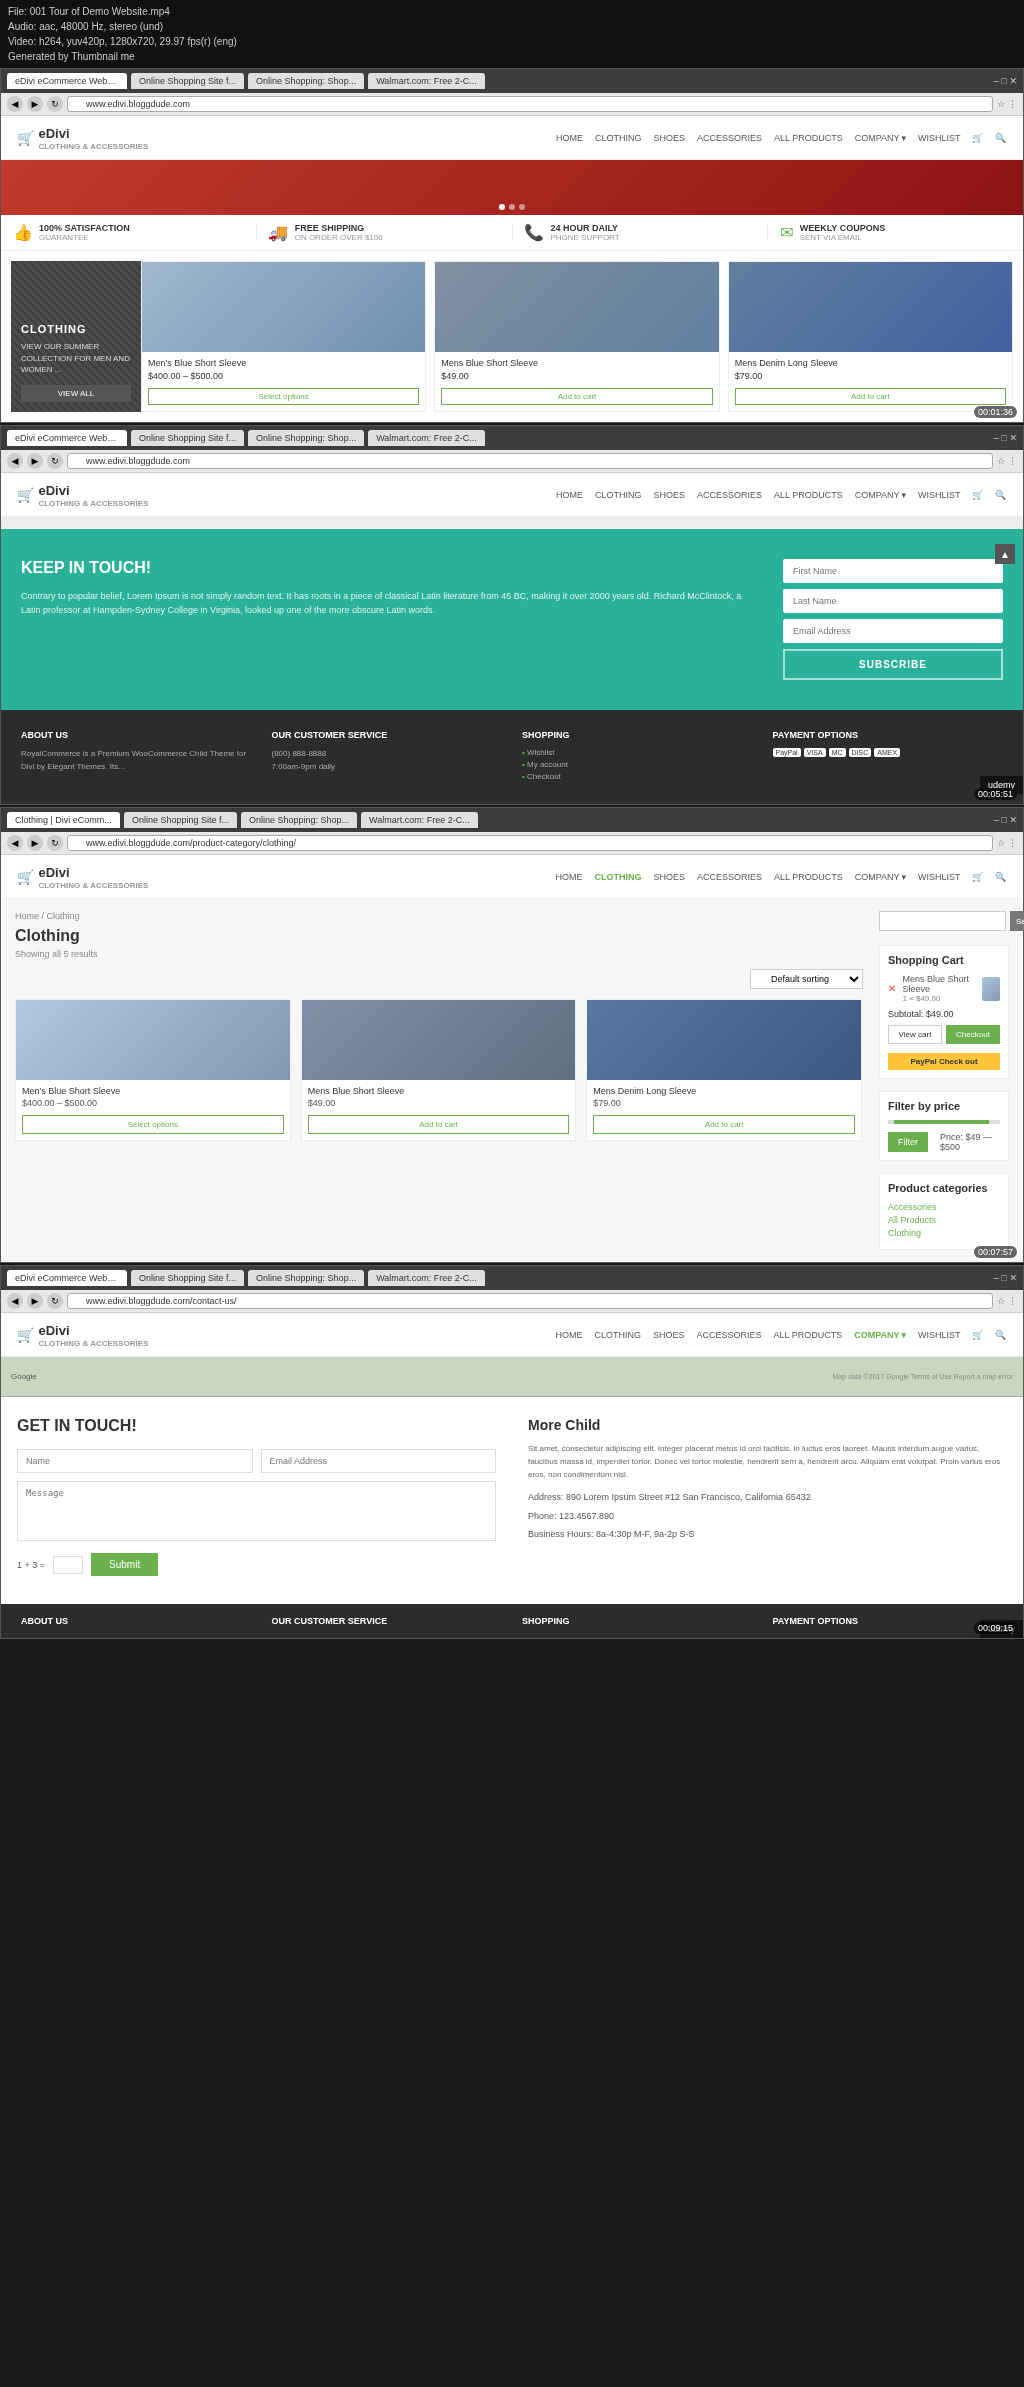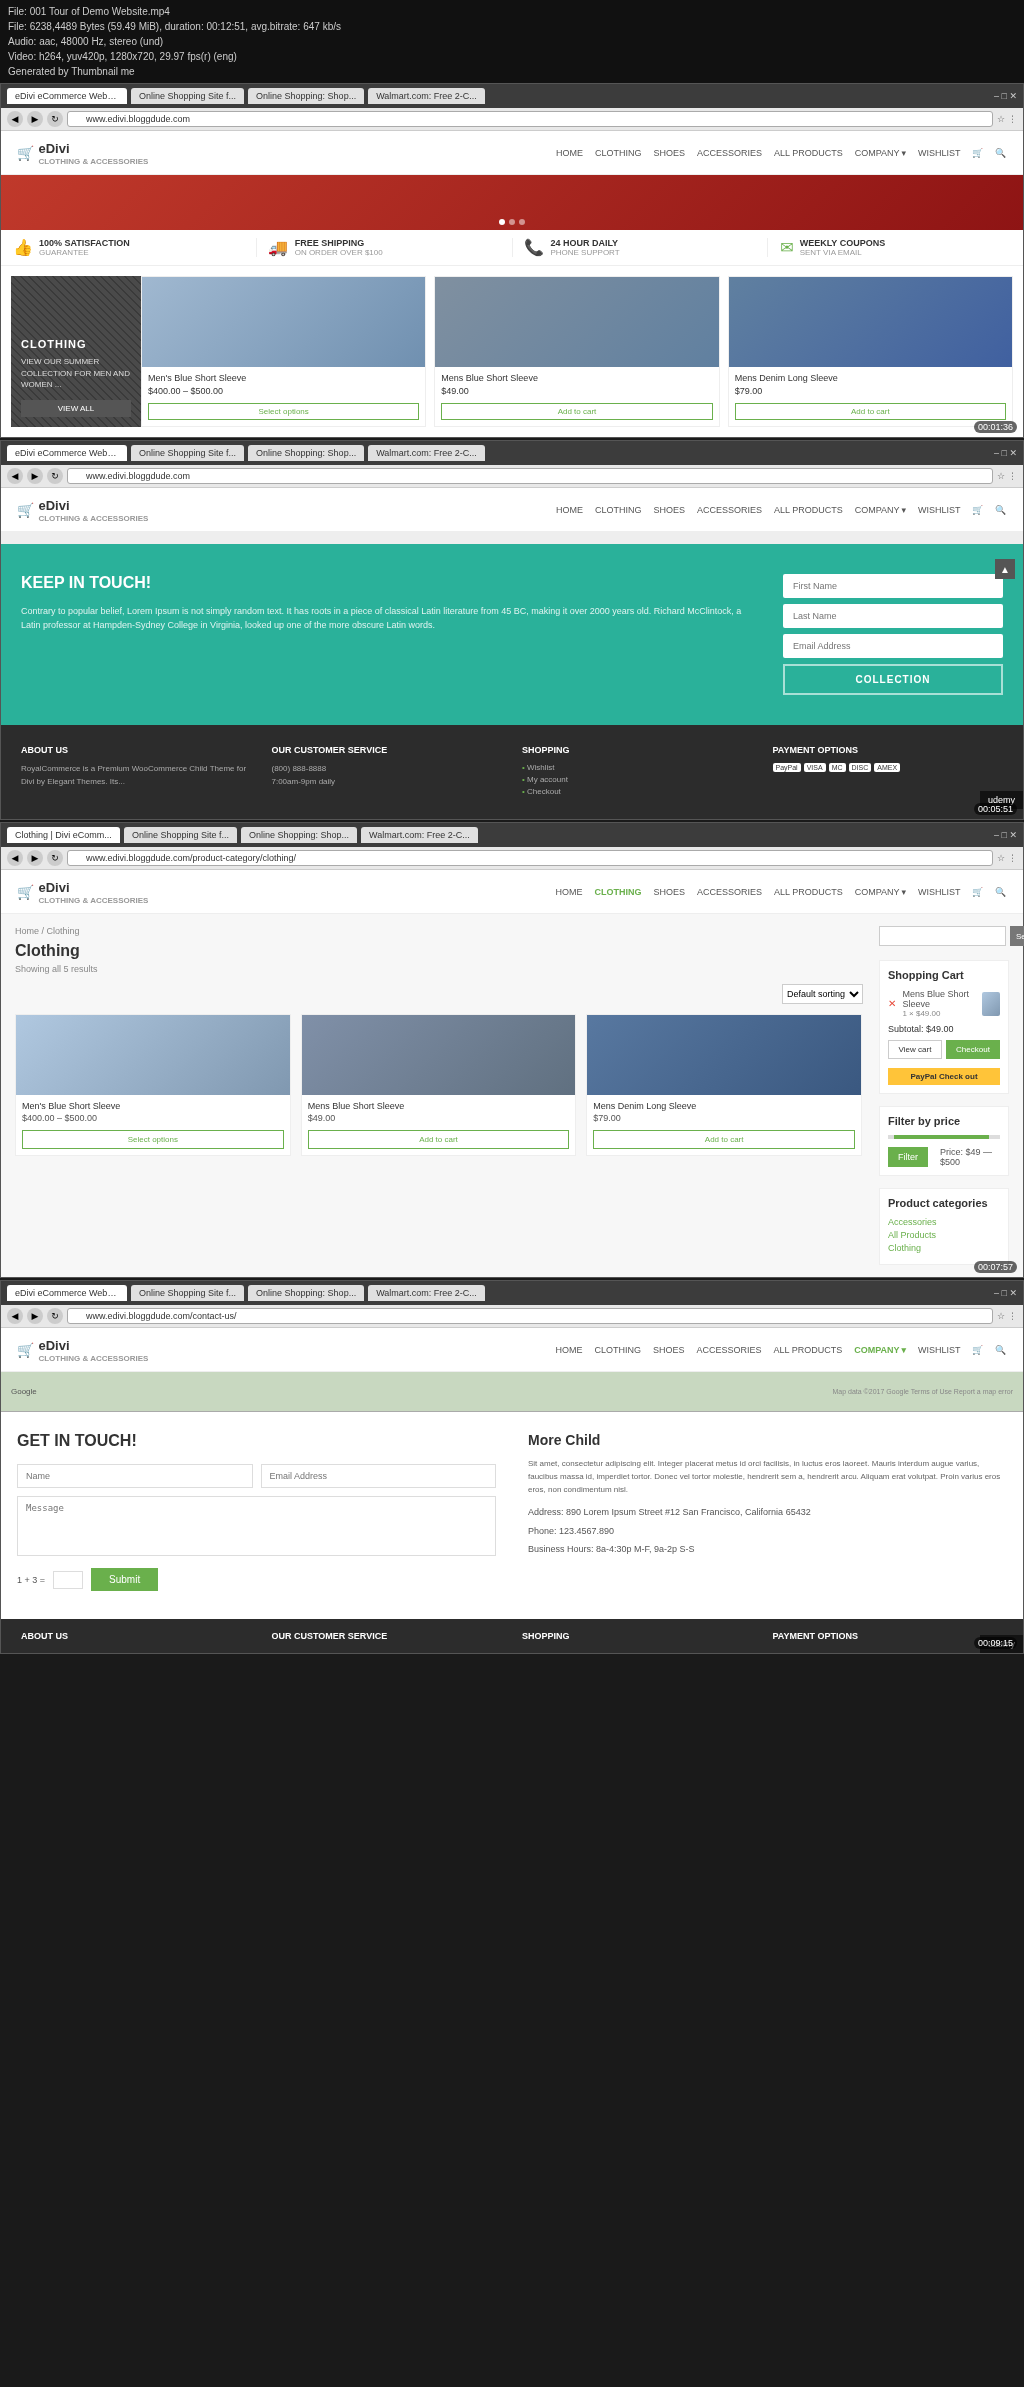--- a/index.html
+++ b/index.html
@@ -374,21 +374,21 @@
       color: #888;
       margin-bottom: 10px;
     }
     .sorting-bar {
       display: flex;
       justify-content: flex-end;
       margin-bottom: 10px;
     }
     .sort-select {
       font-size: 9px;
-      padding: 3px 0;
+      padding: 3px 16px;
       border: 1px solid #ccc;
       background: #fff;
       cursor: pointer;
     }
     .product-grid {
       display: flex;
       flex-wrap: wrap;
       gap: 10px;
     }
     .product-grid-card {
@@ -619,21 +619,20 @@
       font-weight: bold;
       color: #fff;
       text-transform: uppercase;
     }
   </style>
 </head>
 <body>
 
 <div class="video-info-bar">
   <div>File: 001 Tour of Demo Website.mp4</div>
-  <div>File: 6238,4489 Bytes (59.49 MiB), duration: 00:12:51, avg.bitrate: 647 kb/s</div>
   <div>Audio: aac, 48000 Hz, stereo (und)</div>
   <div>Video: h264, yuv420p, 1280x720, 29.97 fps(r) (eng)</div>
   <div>Generated by Thumbnail me</div>
 </div>
 
 <div class="browser-window">
   <div class="browser-titlebar">
     <div class="tab active">eDivi eCommerce Webs...</div>
     <div class="tab">Online Shopping Site f...</div>
     <div class="tab">Online Shopping: Shop...</div>
@@ -796,21 +795,21 @@
 
     <div class="keep-in-touch">
       <div class="kit-left">
         <div class="kit-title">KEEP IN TOUCH!</div>
         <div class="kit-text">Contrary to popular belief, Lorem Ipsum is not simply random text. It has roots in a piece of classical Latin literature from 45 BC, making it over 2000 years old. Richard McClintock, a Latin professor at Hampden-Sydney College in Virginia, looked up one of the more obscure Latin words.</div>
       </div>
       <div class="kit-form">
         <input class="kit-input" type="text" placeholder="First Name" style="">
         <input class="kit-input" type="text" placeholder="Last Name" style="">
         <input class="kit-input" type="email" placeholder="Email Address" style="">
-        <button class="subscribe-btn">COLLECTION</button>
+        <button class="subscribe-btn">SUBSCRIBE</button>
       </div>
     </div>
 
     <div class="footer-dark">
       <div class="footer-col">
         <div class="footer-col-title">ABOUT US</div>
         <div class="footer-col-text">RoyalCommerce is a Premium WooCommerce Child Theme for Divi by Elegant Themes. Its...</div>
       </div>
       <div class="footer-col">
         <div class="footer-col-title">OUR CUSTOMER SERVICE</div>

